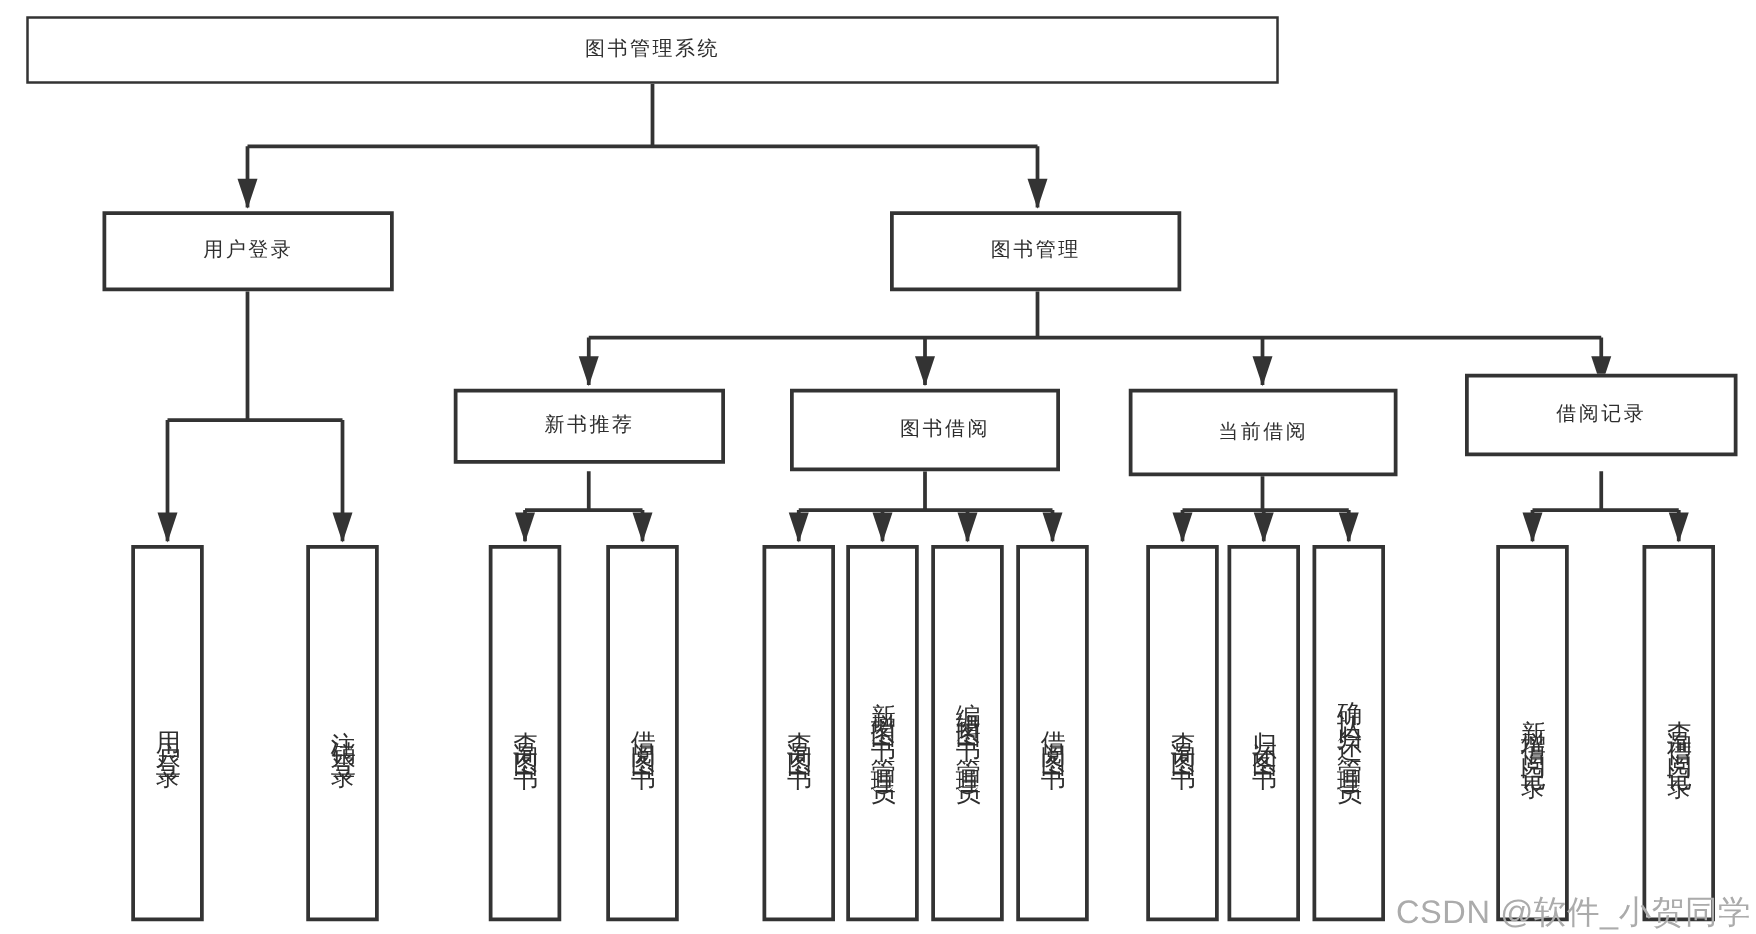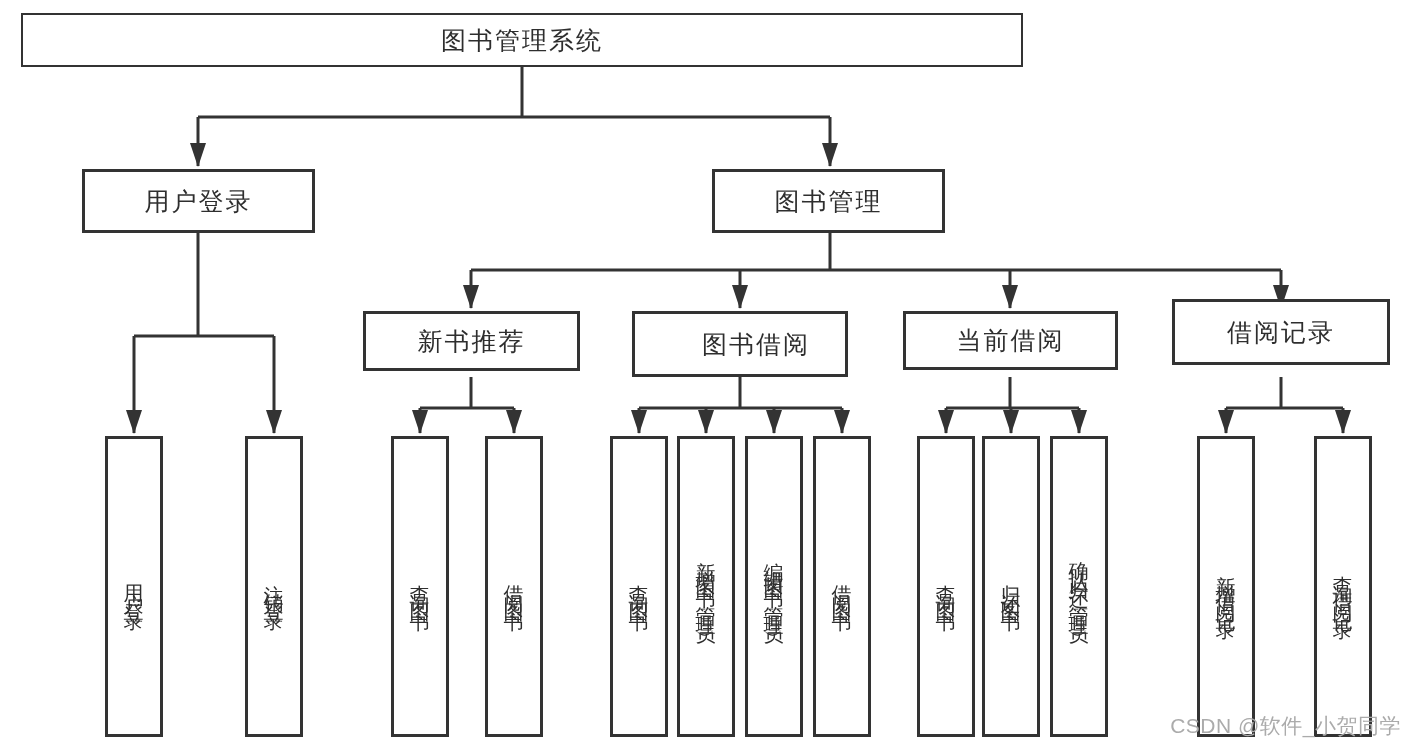--- a/index.html
+++ b/index.html
@@ -13,35 +13,35 @@
   .connectors{position:absolute;left:0;top:0;z-index:1;}
   .node{
     position:absolute;
     box-sizing:border-box;
     border:3px solid #333333;
     background:#ffffff;
     display:flex;align-items:center;justify-content:center;
     color:#2e2e2e;
     z-index:2;
   }
-  .hnode{font-size:25px;letter-spacing:2px;line-height:1;}
+  .hnode{font-size:16px;letter-spacing:2px;line-height:1;}
   .root{border-width:2.5px;}
   .vnode{
     writing-mode:vertical-rl;
     text-orientation:mixed;
     font-size:20px;
     letter-spacing:9px;
     line-height:1;
     text-align:center;
   }
   .vnode span{display:block;margin-left:auto;margin-right:auto;}
   .watermark{
     position:absolute;
     right:4px;top:712px;
-    font-size:21px;
+    font-size:26px;
     color:#ababab;
     letter-spacing:0.5px;
     z-index:3;
     white-space:nowrap;
   }
 </style>
 </head>
 <body>
 
 <div class="canvas">
@@ -113,21 +113,21 @@
   <div class="node hnode" style="left:712px;top:169px;width:233px;height:64px;align-items:center;">
     <span>图书管理</span>
   </div>
 
   <div class="node hnode" style="left:363px;top:311px;width:217px;height:60px;">
     <span>新书推荐</span>
   </div>
   <div class="node hnode" style="left:632px;top:311px;width:216px;height:66px;padding-left:32px;">
     <span>图书借阅</span>
   </div>
-  <div class="node hnode" style="left:903px;top:311px;width:215px;height:59px;">
+  <div class="node hnode" style="left:903px;top:311px;width:215px;height:70px;">
     <span>当前借阅</span>
   </div>
   <div class="node hnode" style="left:1172px;top:299px;width:218px;height:66px;">
     <span>借阅记录</span>
   </div>
 
   <div class="node vnode" style="left:105px;top:436px;width:58px;height:301px;">
     <span>用户登录</span>
   </div>
   <div class="node vnode" style="left:245px;top:436px;width:58px;height:301px;">

